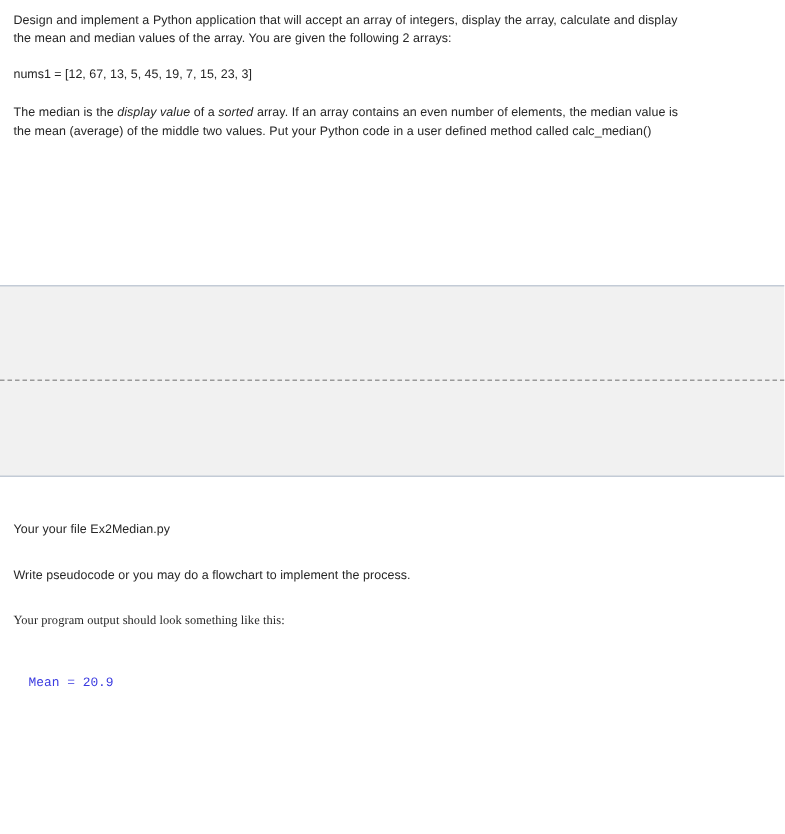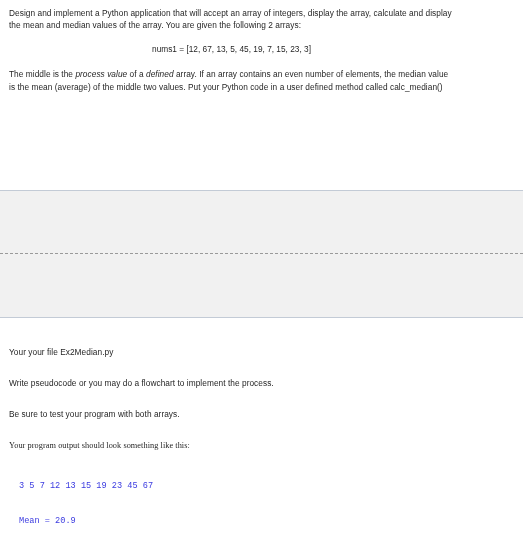--- a/index.html
+++ b/index.html
@@ -26,21 +26,20 @@
   }
   p.para {
     margin: 0 0 12px 0;
     font-size: 8.3px;
     line-height: 12.2px;
     letter-spacing: 0.05px;
     color: #262626;
   }
   .arrays {
     margin: 0 0 12px 0;
-    text-align: center;
   }
   .arrays .array-line {
     font-size: 8.3px;
     line-height: 13px;
     color: #262626;
   }
   em.ital {
     font-style: italic;
   }
   
@@ -132,37 +131,35 @@
 
   <div class="section-top">
 
     <p class="para">Design and implement a Python application that will accept an array of integers, display the array, calculate and display the mean and median values of the array. You are given the following 2 arrays:</p>
 
     <div class="arrays">
       <div class="array-line">nums1 = [12, 67, 13, 5, 45, 19, 7, 15, 23, 3]</div>
     </div>
 
 
-    <p class="para"><span>The middle is the </span><em class="ital">process value</em><span> of a </span><em class="ital">defined</em><span> array. If an array contains an even number of elements, the median value is the mean (average) of the middle two values.  Put your Python code in a user defined method called calc_median()</span></p>
+    <p class="para"><span>The median is the </span><em class="ital">display value</em><span> of a </span><em class="ital">sorted</em><span> array. If an array contains an even number of elements, the median value is the mean (average) of the middle two values.  Put your Python code in a user defined method called calc_median()</span></p>
 
   </div>
 
   <div class="band">
     <div class="band-dashed"></div>
   </div>
 
   <div class="section-bottom">
 
     <p class="para">Your your file Ex2Median.py</p>
     <p class="para">Write pseudocode or you may do a flowchart to implement the process.</p>
-    <p class="para">Be sure to test your program with both arrays.</p>
     <p class="para last">Your program output should look something like this:</p>
 
     <div class="console">
-      <div class="out-blue">3 5 7 12 13 15 19 23 45 67</div>
       <div class="out-blue">Mean = 20.9</div>
       
       
       
       
       
       
       
     </div>
 

